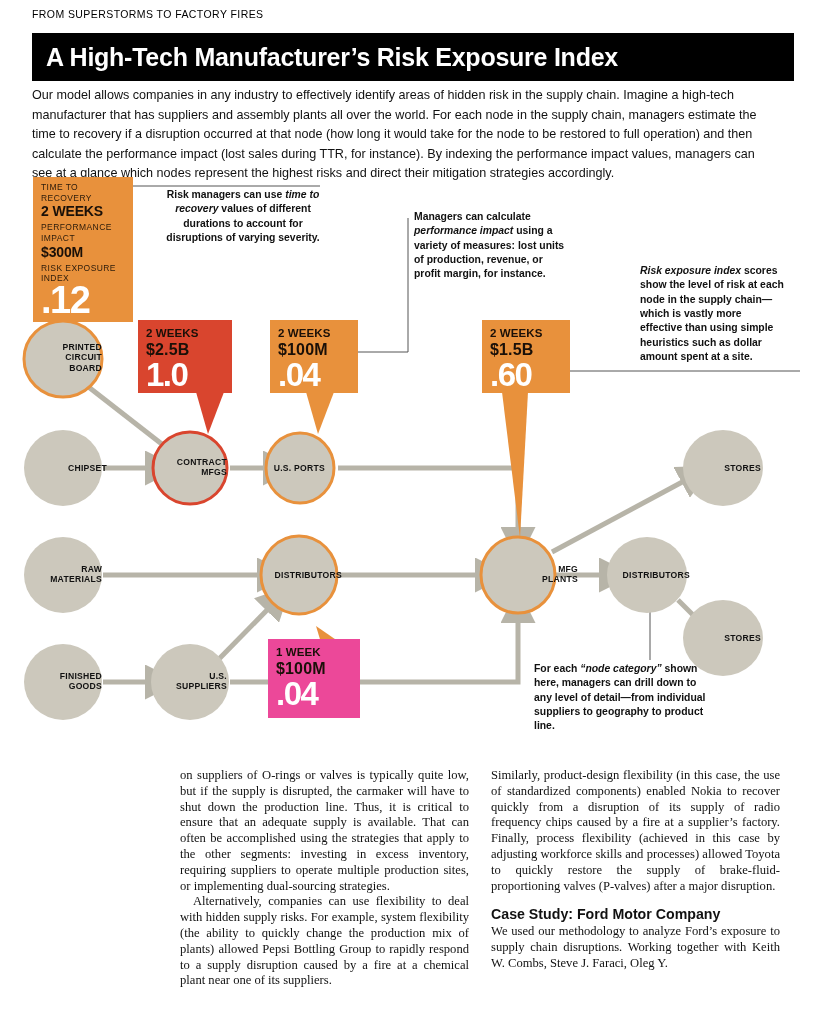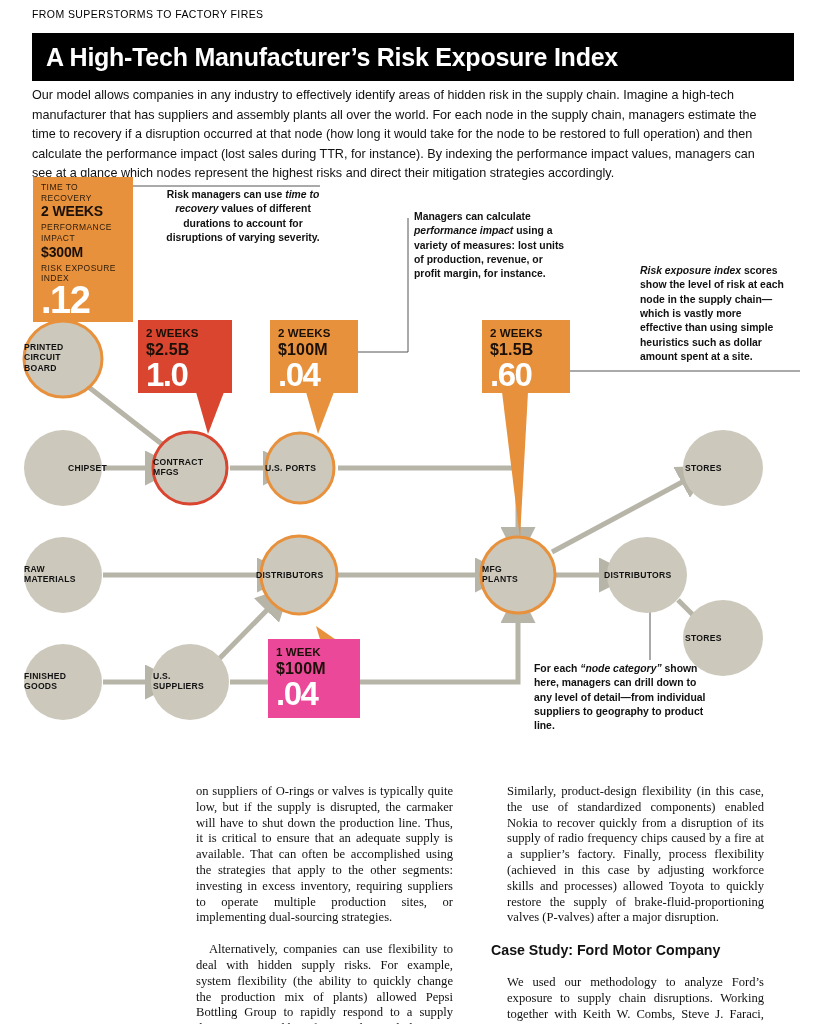--- a/index.html
+++ b/index.html
@@ -78,37 +78,37 @@
   
   .anno{
     position:absolute;
     font-size:10.4px; line-height:1.38; font-weight:bold;
     color:#111;
   }
   .anno i{ font-style:italic; }
 
   
   .nodelabel{
-    position:absolute; text-align:left;
+    position:absolute; text-align:right;
     font-size:8.6px; font-weight:bold; letter-spacing:.03em;
     color:#111; line-height:1.22; pointer-events:none;
   }
 
   
   .cols{
     position:absolute; left:180px; top:768px; width:600px; height:256px;
     display:flex; gap:22px;
   }
   .col{
     width:289px;
     font-family:"Liberation Serif", serif;
     font-size:12.6px; line-height:1.255; text-align:justify;
     color:#111;
   }
-  .col p{ margin:16px; text-indent:0; }
+  .col p{ margin:0; text-indent:0; }
   .col p.ind{ text-indent:13px; }
   .subhead{
     font-family:"Liberation Sans", sans-serif;
     font-weight:bold; font-size:14.2px; margin:12px 0 1px 0; line-height:1.2;
   }
 </style>
 </head>
 <body>
 
 <div class="kicker">FROM SUPERSTORMS TO FACTORY FIRES</div>

